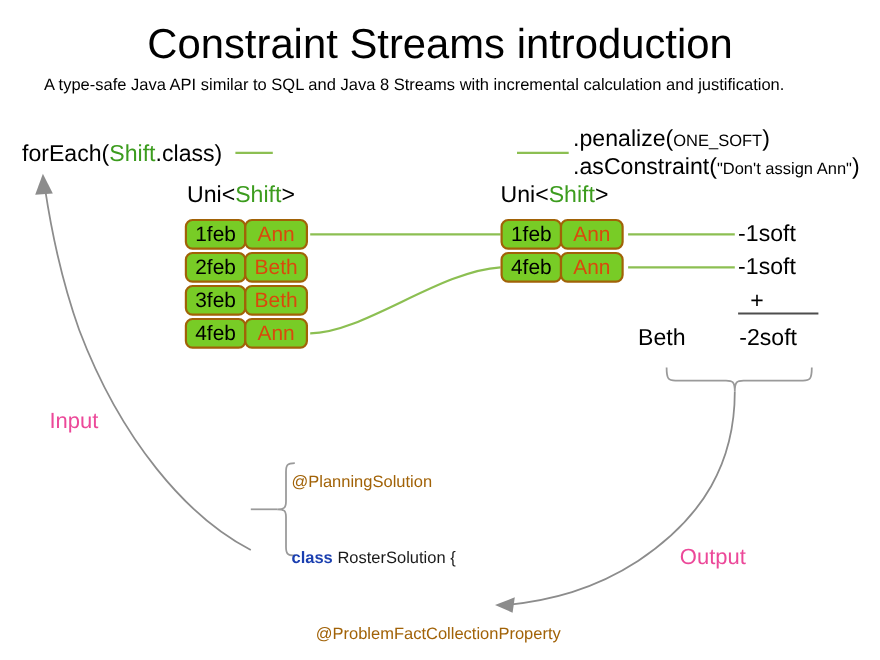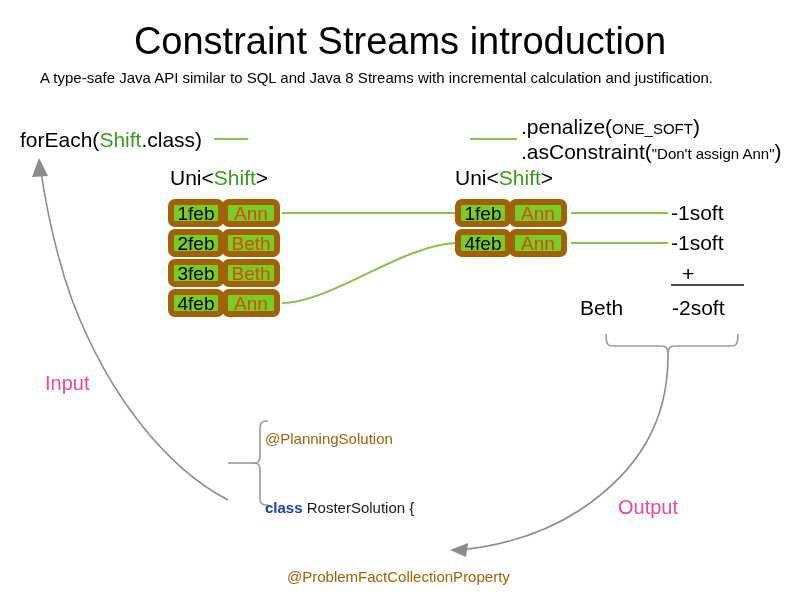--- a/index.html
+++ b/index.html
@@ -69,21 +69,21 @@
   #uni-left  { left: 170px; top: 166px; }
   #uni-right { left: 455px; top: 166px; }
 
   
   .tuple {
     position: absolute;
     display: flex;
     height: 28px;
   }
   .cell {
-    border: 6px solid #a16207;
+    border: 2px solid #a16207;
     border-radius: 7px;
     background: #7ed321;
     background: #78cc26;
     height: 28px;
     box-sizing: border-box;
     display: flex;
     align-items: center;
     justify-content: center;
     font-size: 19px;
     line-height: 19px;

